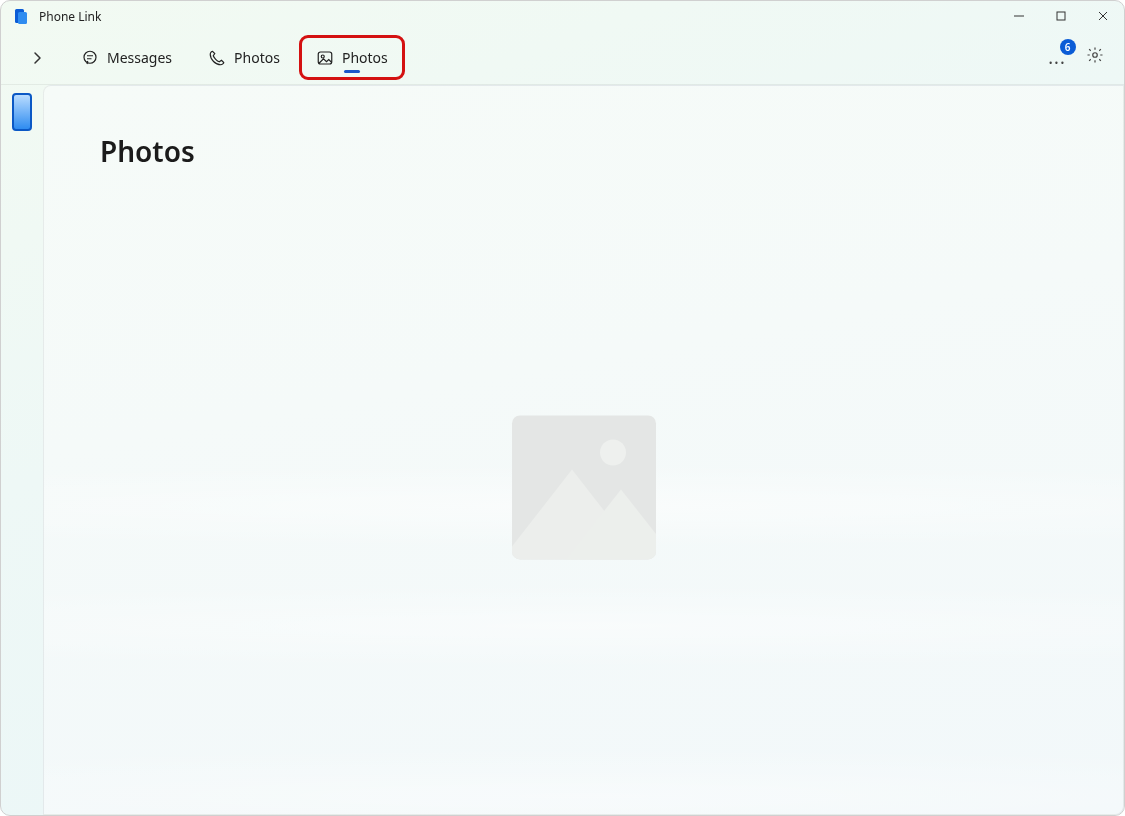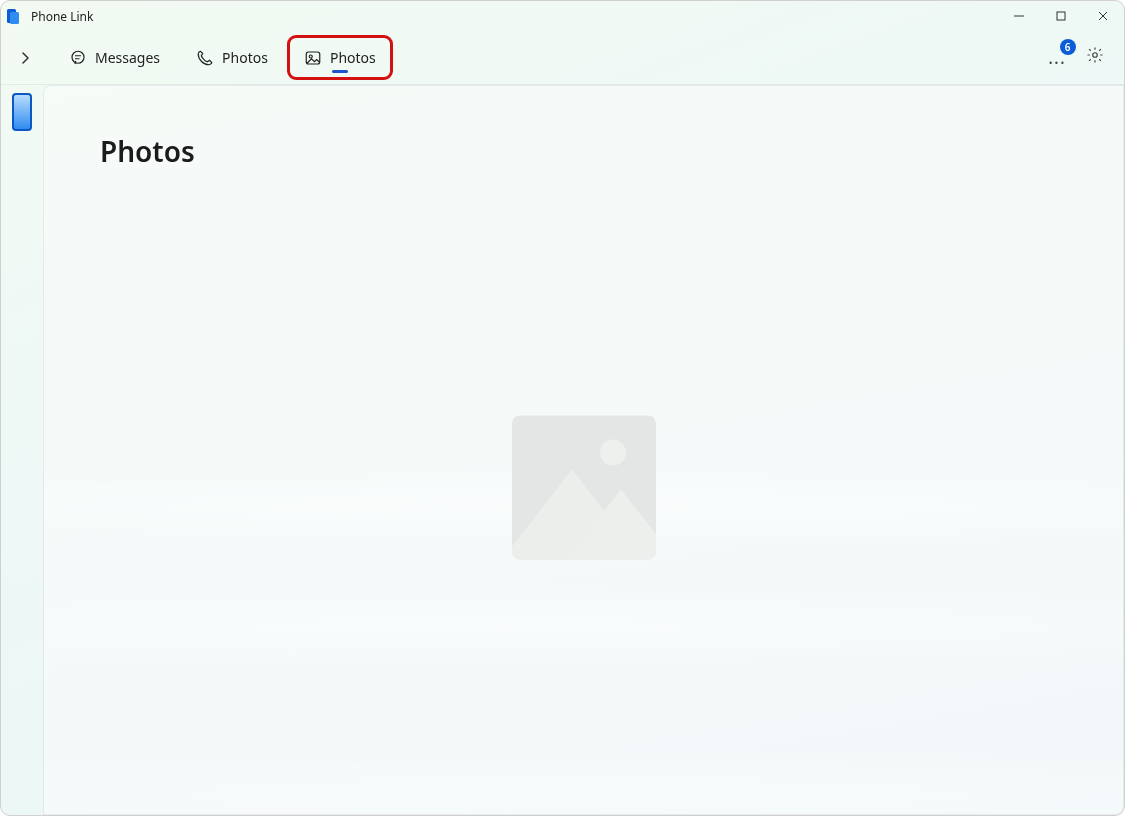--- a/index.html
+++ b/index.html
@@ -14,21 +14,21 @@
     display: flex;
     flex-direction: column;
     background: linear-gradient(160deg, #f2faf2 0%, #eef8f6 40%, #eaf6f8 100%);
   }
 
   
   .titlebar {
     height: 30px;
     display: flex;
     align-items: center;
-    padding-left: 4px;
+    padding-left: 12px;
     font-size: 12px;
     color: #222;
   }
   .titlebar .app-icon {
     width: 16px; height: 16px; margin-right: 10px;
     display: flex; align-items: center; justify-content: center;
   }
   .titlebar .spacer { flex: 1; }
   .win-controls { display: flex; height: 100%; }
   .win-btn {
@@ -36,21 +36,21 @@
     display: flex; align-items: center; justify-content: center;
     color: #333;
   }
   .win-btn svg { width: 10px; height: 10px; }
 
   
   .navrow {
     height: 54px;
     display: flex;
     align-items: center;
-    padding: 0 12px 0 14px;
+    padding: 0 12px 0 26px;
     border-bottom: 1px solid rgba(0,0,0,0.06);
     position: relative;
     gap: 14px;
   }
   .chev {
     width: 20px; height: 30px;
     display: flex; align-items: center; justify-content: center;
     color: #444;
   }
   .tabs { display: flex; align-items: center; gap: 16px; margin-left: 10px;}

